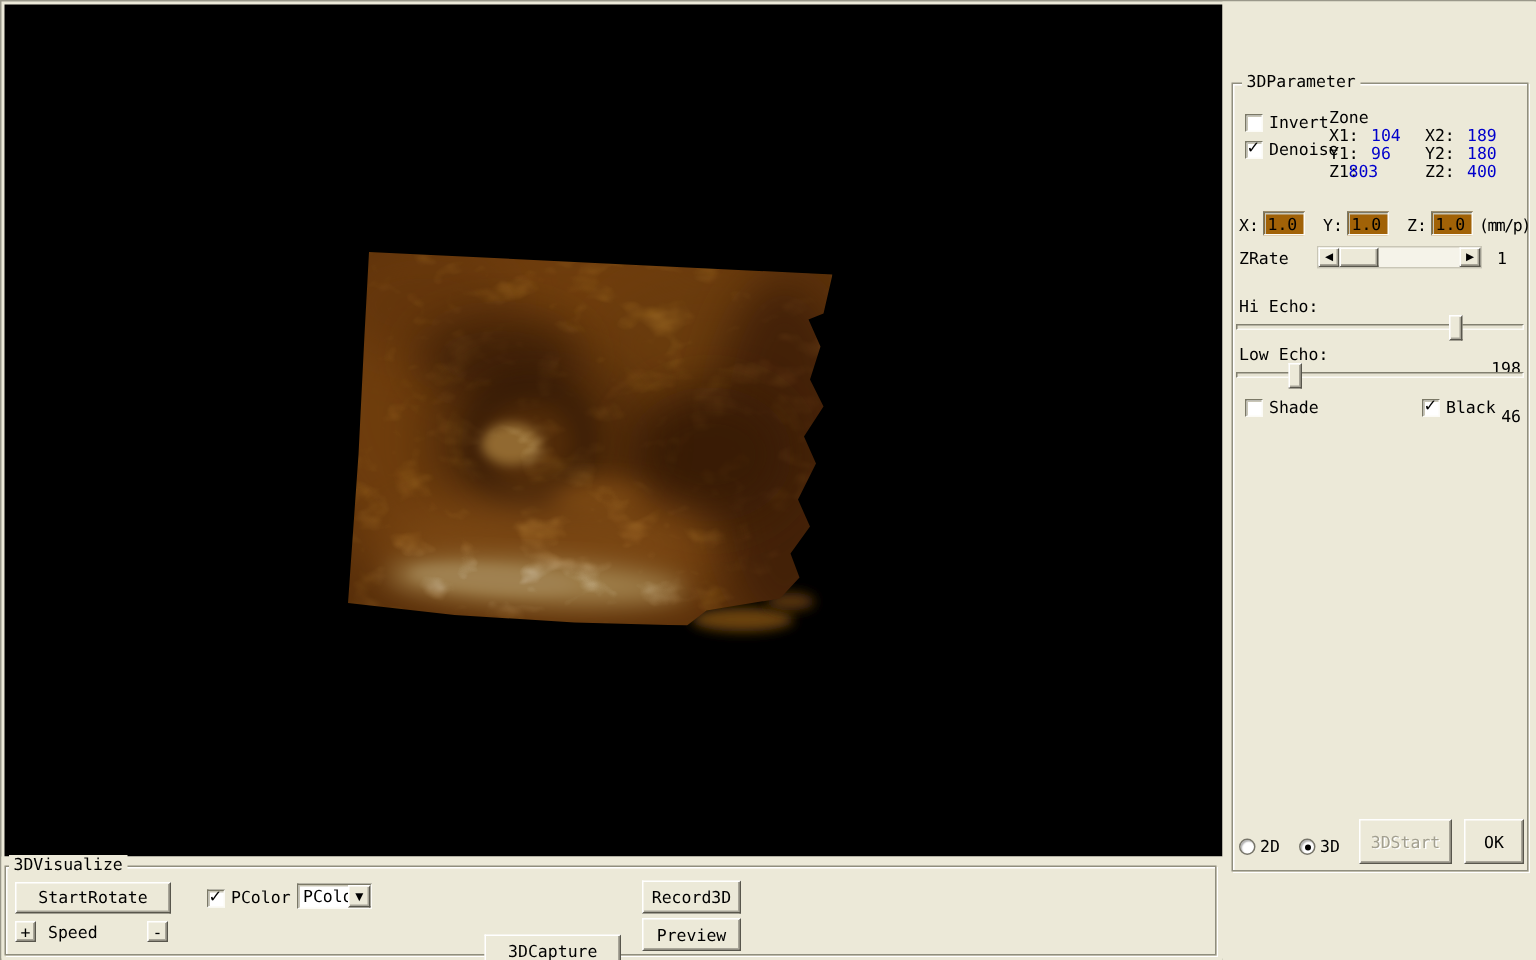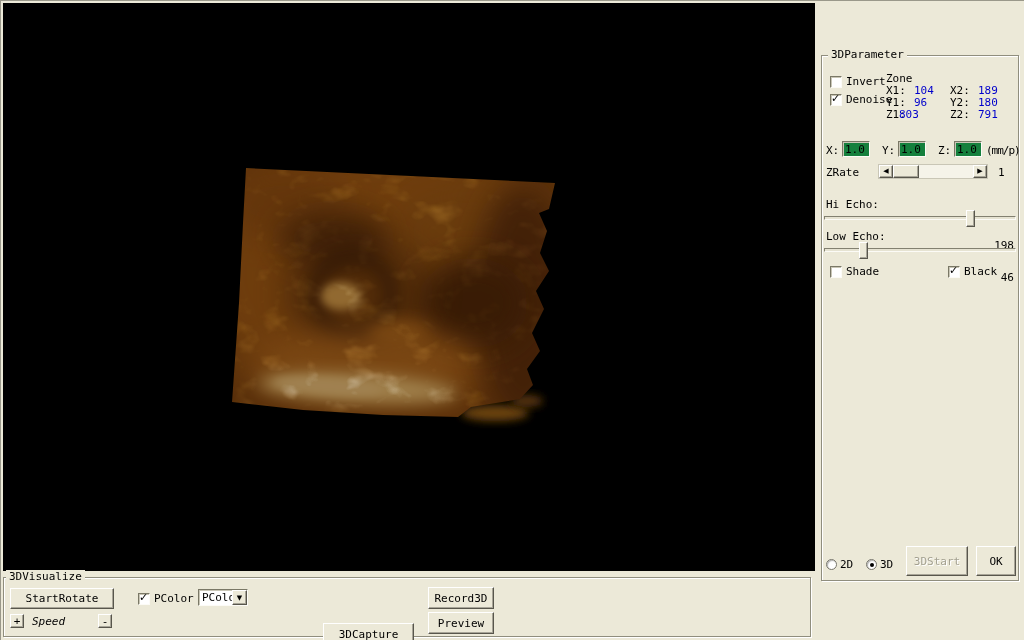--- a/index.html
+++ b/index.html
@@ -27,21 +27,21 @@
   
   .btn {
     position:absolute; display:flex; align-items:center; justify-content:center;
     background:#ece9d8; border:1px solid; border-color:#fff #58564c #58564c #fff;
     box-shadow:inset -1px -1px 0 #a8a598; cursor:default; white-space:nowrap;
   }
   .btn.disabled { color:#a3a090; text-shadow:1px 1px 0 #fff; }
 
   
   .tfield {
-    position:absolute; height:16px; background:#15803d; color:#000;
+    position:absolute; height:16px; background:#a16207; color:#000;
     border:1px solid; border-color:#7a7866 #fcfbf6 #fcfbf6 #7a7866;
     box-shadow:inset 1px 1px 0 #c9c6b6; font:inherit; padding:0 2px; width:28px;
   }
 
   
   .cb {
     position:absolute; width:12px; height:12px; background:#fff;
     border:1px solid; border-color:#7a7866 #fcfbf6 #fcfbf6 #7a7866;
     box-shadow:inset 1px 1px 0 #c9c6b6;
   }
@@ -151,21 +151,21 @@
       <span class="lbl val" style="left:92px; top:28px;">104</span>
       <span class="lbl" style="left:128px; top:28px;">X2:</span>
       <span class="lbl val" style="left:156px; top:28px;">189</span>
       <span class="lbl" style="left:64px; top:40px;">Y1:</span>
       <span class="lbl val" style="left:92px; top:40px;">96</span>
       <span class="lbl" style="left:128px; top:40px;">Y2:</span>
       <span class="lbl val" style="left:156px; top:40px;">180</span>
       <span class="lbl" style="left:64px; top:52px;">Z1:</span>
       <span class="lbl val" style="left:77px; top:52px;">803</span>
       <span class="lbl" style="left:128px; top:52px;">Z2:</span>
-      <span class="lbl val" style="left:156px; top:52px;">791</span>
+      <span class="lbl val" style="left:156px; top:52px;">400</span>
 
       <span class="lbl" style="left:4px; top:88px;">X:</span>
       <input class="tfield" style="left: 20px; top: 85px;" value="1.0">
       <span class="lbl" style="left:60px; top:88px;">Y:</span>
       <input class="tfield" style="left: 76px; top: 85px;" value="1.0">
       <span class="lbl" style="left:116px; top:88px;">Z:</span>
       <input class="tfield" style="left: 132px; top: 85px;" value="1.0">
       <span class="lbl" style="left:164px; top:88px; letter-spacing:-1px;">(mm/p)</span>
 
       <span class="lbl" style="left:4px; top:110px;">ZRate</span>
@@ -206,21 +206,21 @@
     </div>
   </div>
 
   <div id="bbar">
     <div class="gb" style="left:2px; top:6px; width:808px; height:60px;">
       <span class="legend" style="left:2px;">3DVisualize</span>
 
       <div class="btn" style="left:6px; top:10px; width:104px; height:21px;">StartRotate</div>
 
       <div class="btn" style="left:6px; top:36px; width:14px; height:14px;">+</div>
-      <span class="lbl" style="left:28px; top:37px;font-style:italic;">Speed</span>
+      <span class="lbl" style="left:28px; top:37px;">Speed</span>
       <div class="btn" style="left:94px; top:36px; width:14px; height:14px;">-</div>
 
       <span class="cb" style="left:134px; top:15px;">
           <span class="mark">✓</span>
         </span>
       <span class="lbl" style="left:150px; top:14px;">PColor</span>
 
       <div class="combo" style="left:194px; top:11px; width:50px;">
         <span class="ctext">PColor</span>
         <span class="cbtn">▼</span>

